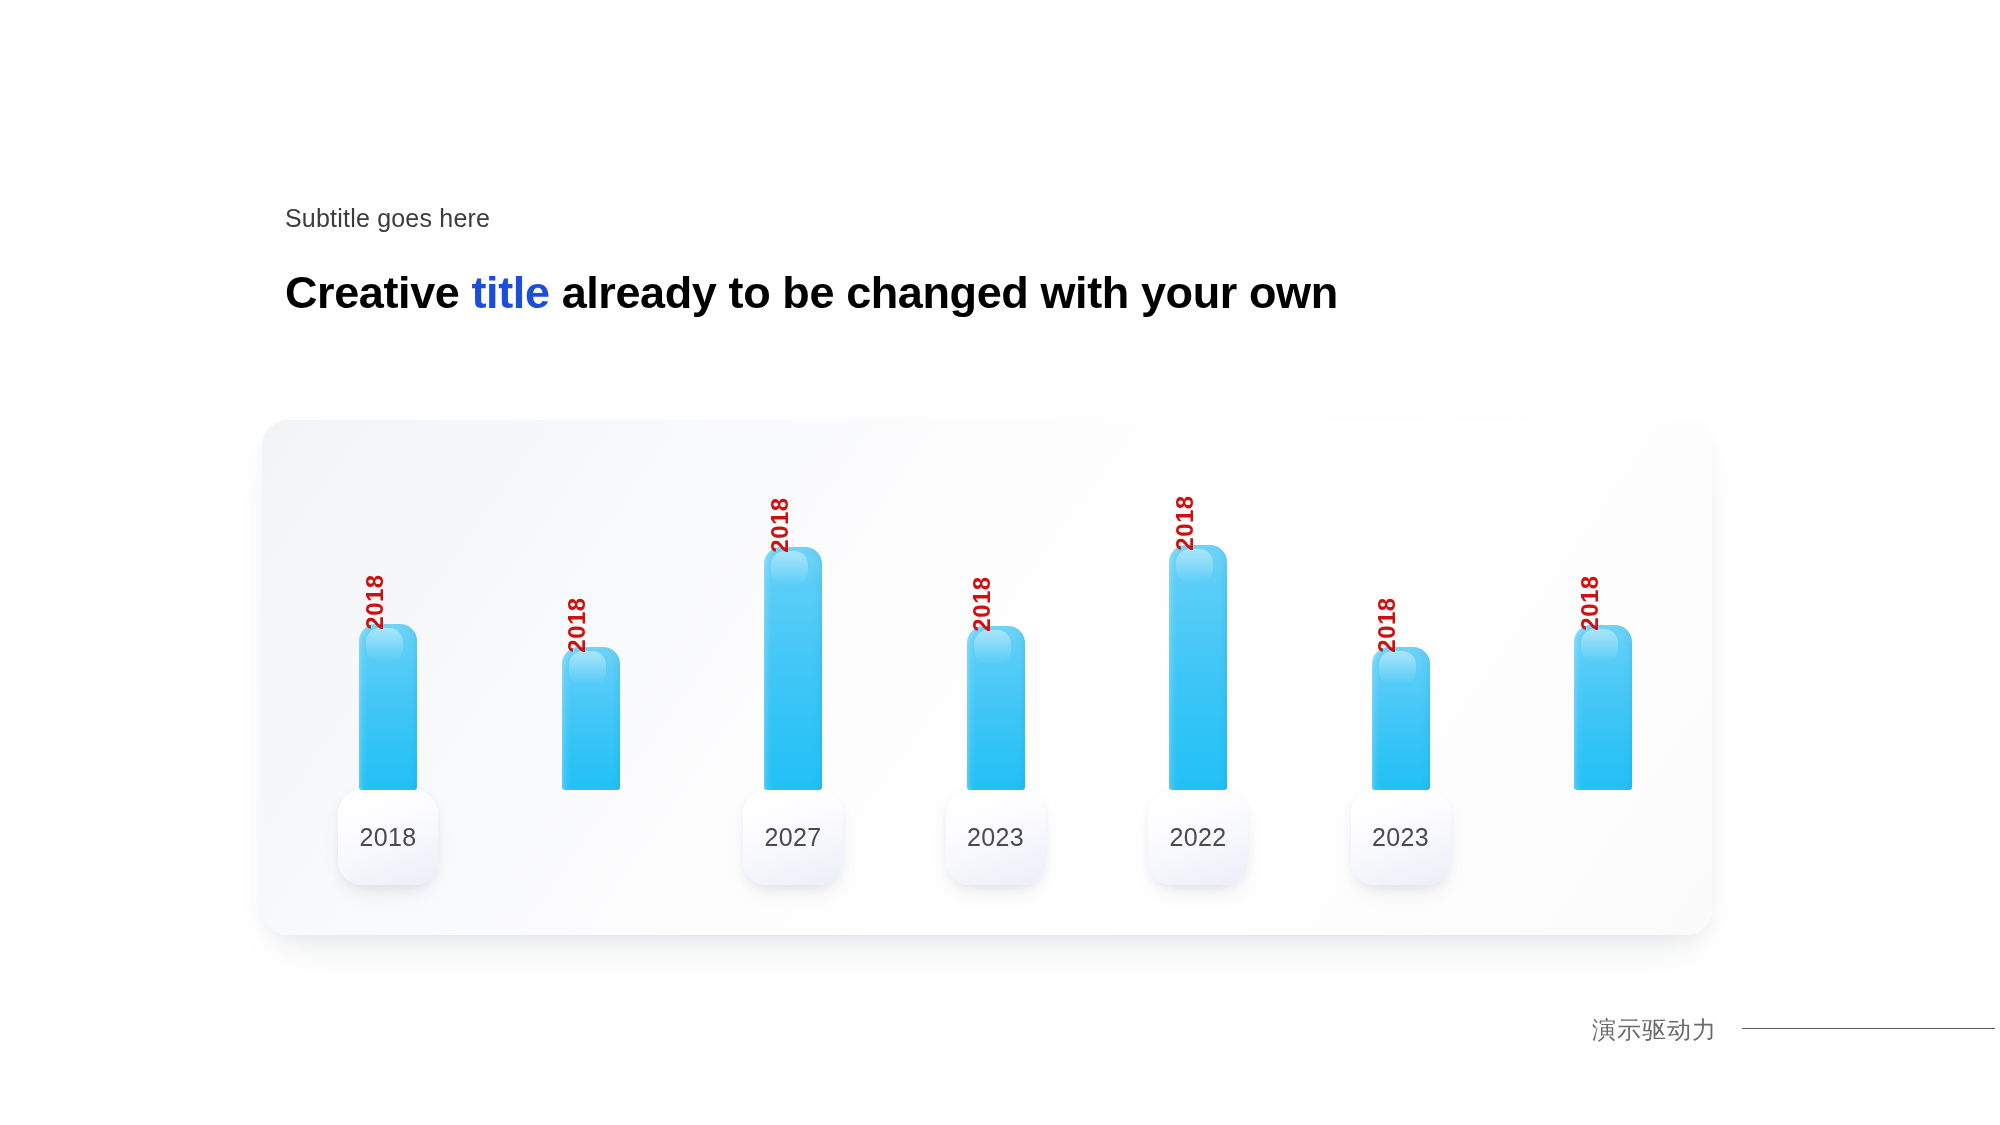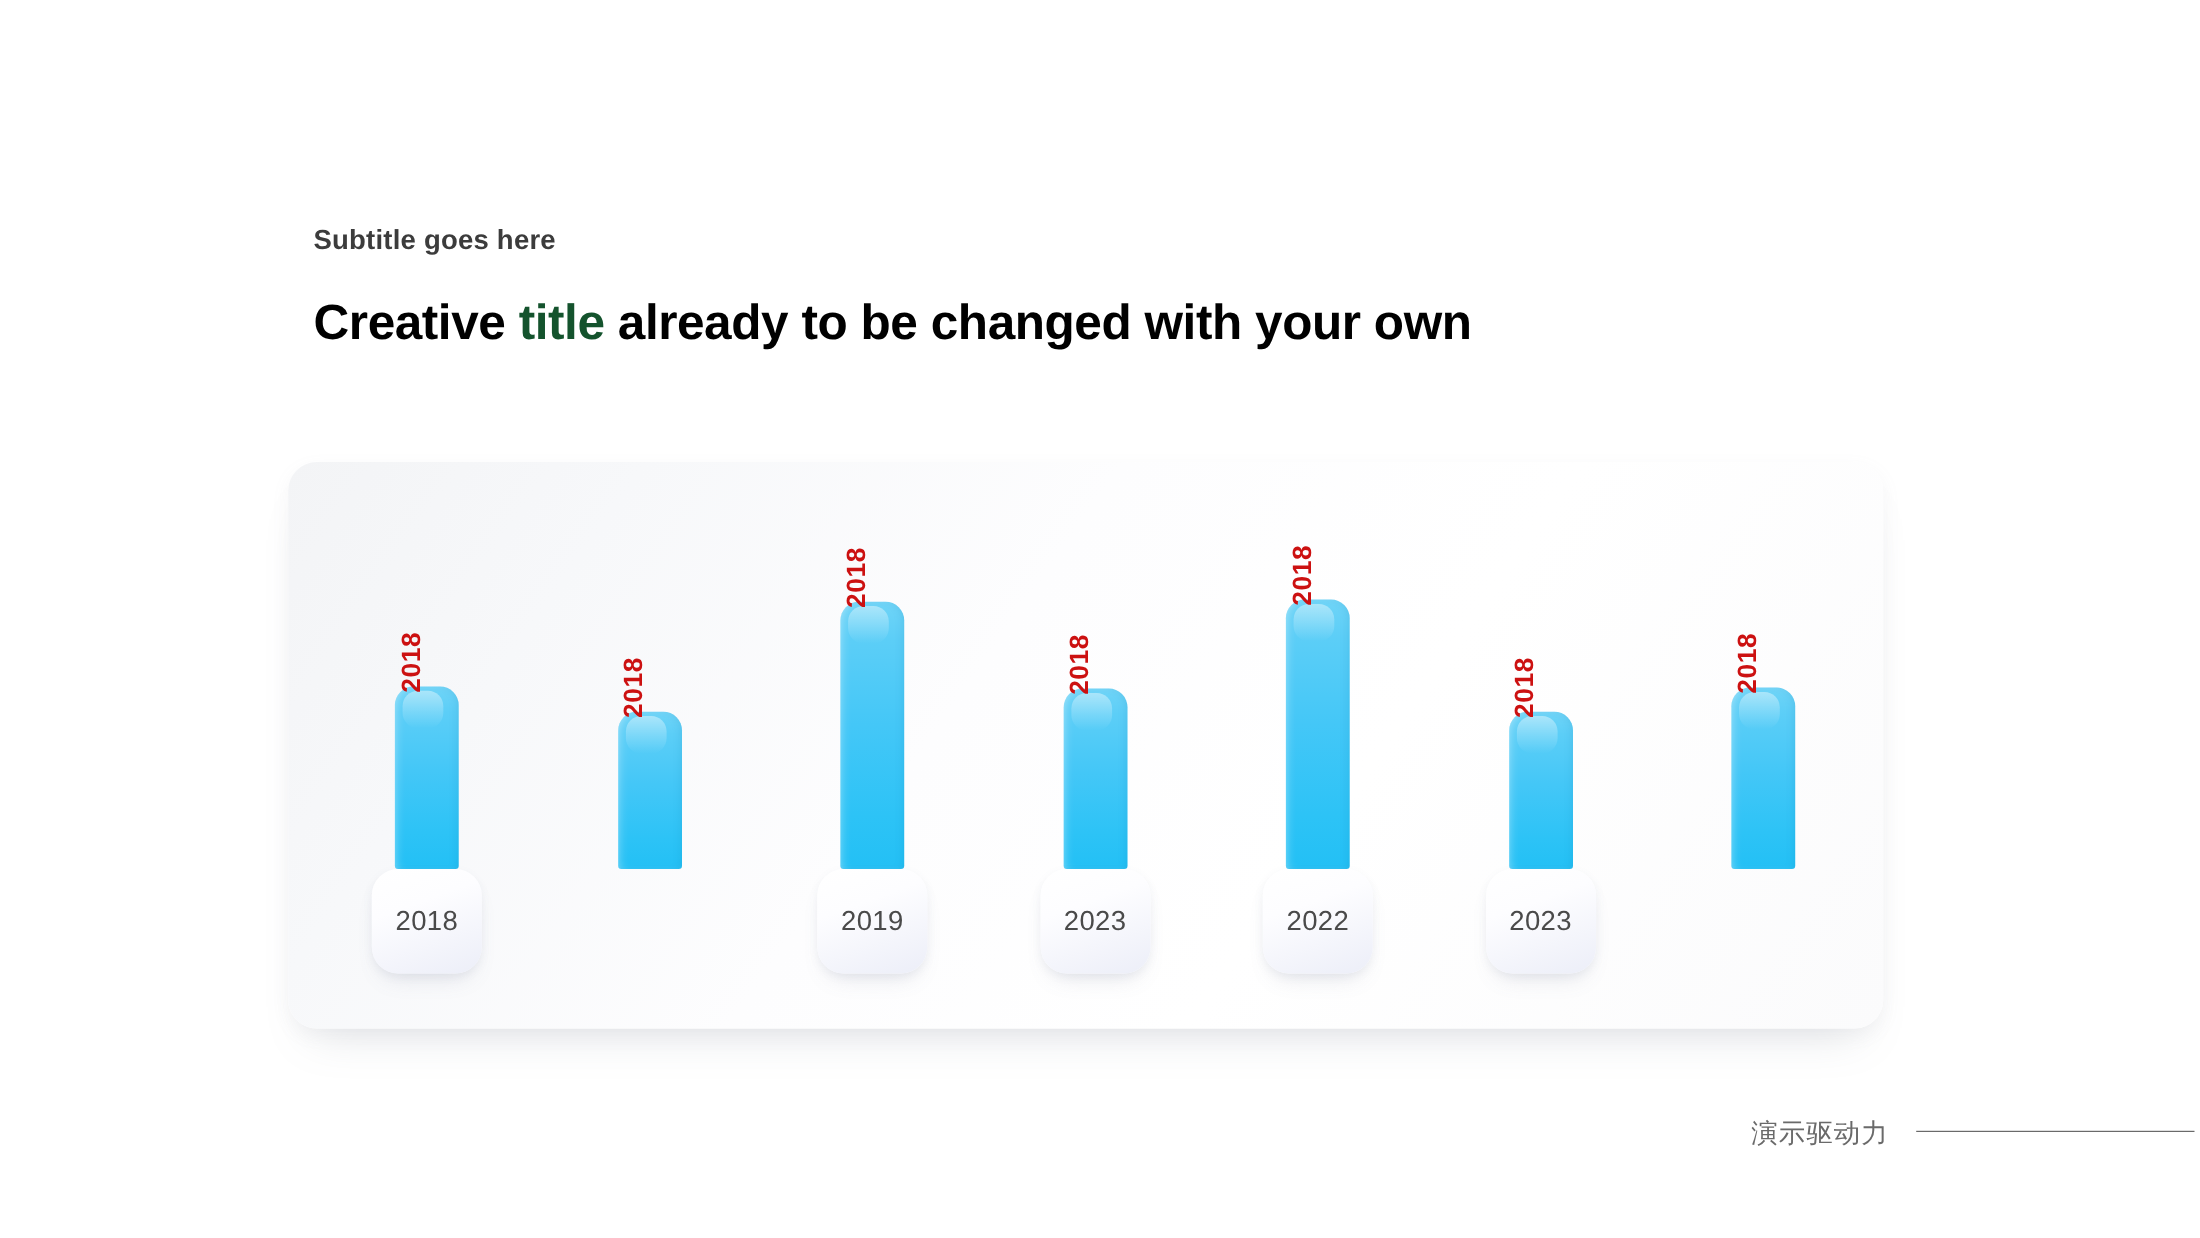--- a/index.html
+++ b/index.html
@@ -19,37 +19,37 @@
   
   .header {
     position: absolute;
     left: 285px;
     top: 206px;
     width: 1500px;
   }
   .subtitle {
     font-size: 25px;
     color: #3c3c3c;
-    font-weight: 700;
+    font-weight: 400;
     letter-spacing: 0.2px;
     line-height: 1;
     margin: 0;
   }
   .title {
     margin: 0;
     margin-top: 36px;
     font-size: 45px;
     font-weight: 700;
     color: #000000;
     letter-spacing: -0.4px;
     line-height: 1.15;
     white-space: nowrap;
   }
   .title .accent {
-    color: #14532d;
+    color: #1d4ed8;
   }
 
   
   .chart-card {
     position: absolute;
     left: 262px;
     top: 420px;
     width: 1450px;
     height: 515px;
     background: linear-gradient(125deg, #f3f4f6 0%, #f7f8fa 18%, #fdfdfe 42%, #ffffff 65%, #fbfbfc 100%);
@@ -217,21 +217,21 @@
           <div class="bar" title="2018" style="height: 142.917px;"></div>
           <div class="value-label" style="bottom: 259.917px;">
             <span>2018</span>
           </div>
         </div>
       </div>
       <div class="bar-group" style="left: 481px;">
         <div class="bar-col">
           <div class="bar" title="2018" style="height: 242.958px;"></div>
           <div class="pedestal">
-            <span class="pedestal-label">2019</span>
+            <span class="pedestal-label">2027</span>
           </div>
           <div class="value-label" style="bottom: 359.958px;">
             <span>2018</span>
           </div>
         </div>
       </div>
       <div class="bar-group" style="left: 683.5px;">
         <div class="bar-col">
           <div class="bar" title="2018" style="height: 164.354px;"></div>
           <div class="pedestal">

